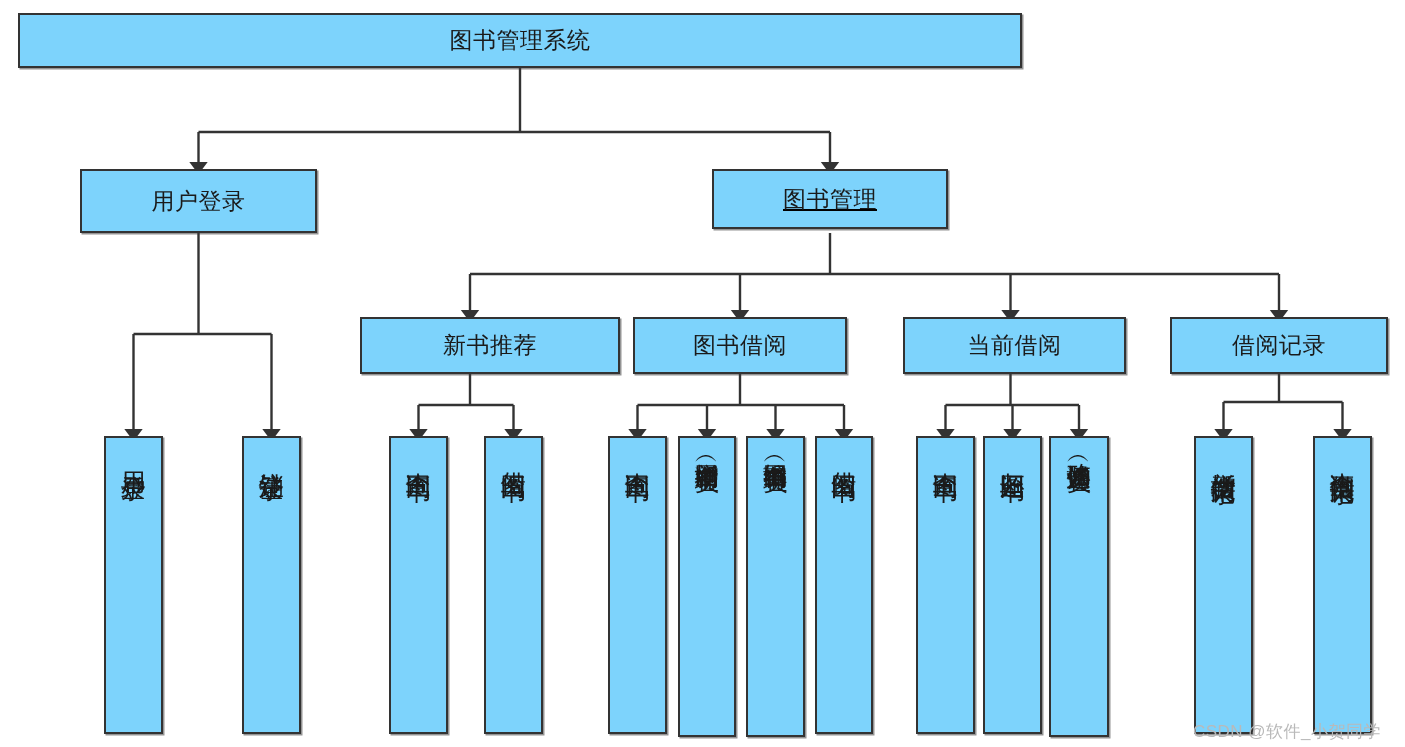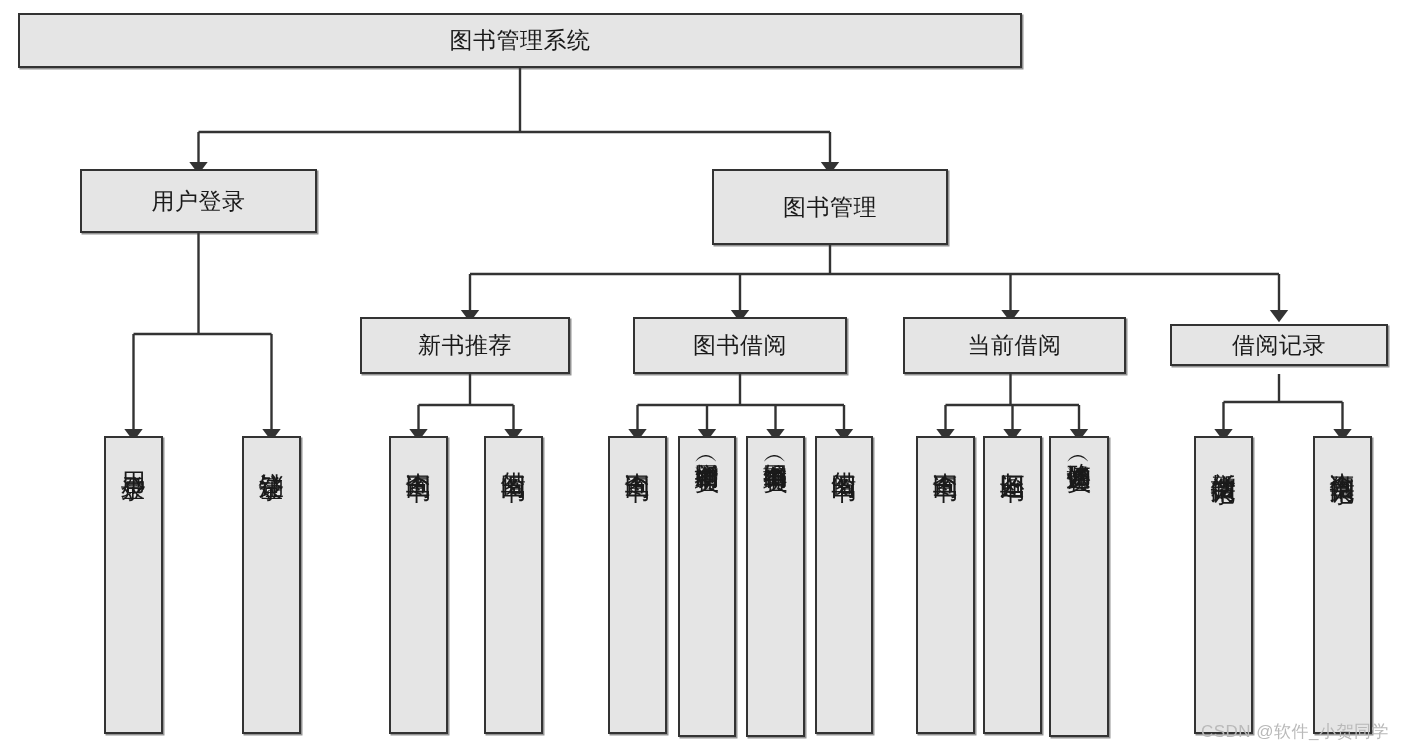--- a/index.html
+++ b/index.html
@@ -21,21 +21,21 @@
     position: absolute;
     left: 0;
     top: 0;
     width: 1405px;
     height: 747px;
   }
   .node {
     position: absolute;
     box-sizing: border-box;
     border: 2.2px solid #333333;
-    background: #e5e5e5;
+    background: #7dd3fc;
     display: flex;
     align-items: center;
     justify-content: center;
     box-shadow: 1.5px 1.5px 0 rgba(60,60,60,0.55);
   }
   .node-label {
     color: #1a1a1a;
     letter-spacing: 0.5px;
     white-space: nowrap;
   }
@@ -57,21 +57,21 @@
   }
   .node.vertical.tall {
     padding-top: 6px;
   }
   .node.vertical.tall .node-label {
     font-size: 24px;
     letter-spacing: 1px;
   }
   #watermark {
     position: absolute;
-    right: 16px;
+    right: 24px;
     bottom: 4px;
     font-size: 17px;
     color: #b9b9b9;
     letter-spacing: 0.5px;
     white-space: nowrap;
     pointer-events: none;
   }
 </style>
 </head>
 <body>
@@ -121,34 +121,34 @@
       </g>
   </svg>
 
   <div class="node horizontal" style="left: 18px; top: 13px; width: 1004px; height: 55px;">
     <span class="node-label">图书管理系统</span>
   </div>
 
   <div class="node horizontal" style="left: 80px; top: 169px; width: 237px; height: 64px;">
     <span class="node-label">用户登录</span>
   </div>
-  <div class="node horizontal" style="left: 712px; top: 169px; width: 236px; height: 76px;">
+  <div class="node horizontal" style="left: 712px; top: 169px; width: 236px; height: 60px; text-decoration: underline;">
     <span class="node-label">图书管理</span>
   </div>
 
-  <div class="node horizontal" style="left: 360px; top: 317px; width: 210px; height: 57px; text-align: right;">
+  <div class="node horizontal" style="left: 360px; top: 317px; width: 260px; height: 57px; text-align: right;">
     <span class="node-label">新书推荐</span>
   </div>
   <div class="node horizontal" style="left: 633px; top: 317px; width: 214px; height: 57px; align-items: center;">
     <span class="node-label">图书借阅</span>
   </div>
   <div class="node horizontal" style="left: 903px; top: 317px; width: 223px; height: 57px;">
     <span class="node-label">当前借阅</span>
   </div>
-  <div class="node horizontal" style="left: 1170px; top: 324px; width: 218px; height: 42px;">
+  <div class="node horizontal" style="left: 1170px; top: 317px; width: 218px; height: 57px;">
     <span class="node-label">借阅记录</span>
   </div>
 
   <div class="node vertical" style="left: 104px; top: 436px; width: 59px; height: 298px;">
     <span class="node-label">用户登录</span>
   </div>
   <div class="node vertical" style="left: 242px; top: 436px; width: 59px; height: 298px;">
     <span class="node-label">注销登录</span>
   </div>
   <div class="node vertical" style="left: 389px; top: 436px; width: 59px; height: 298px;">

